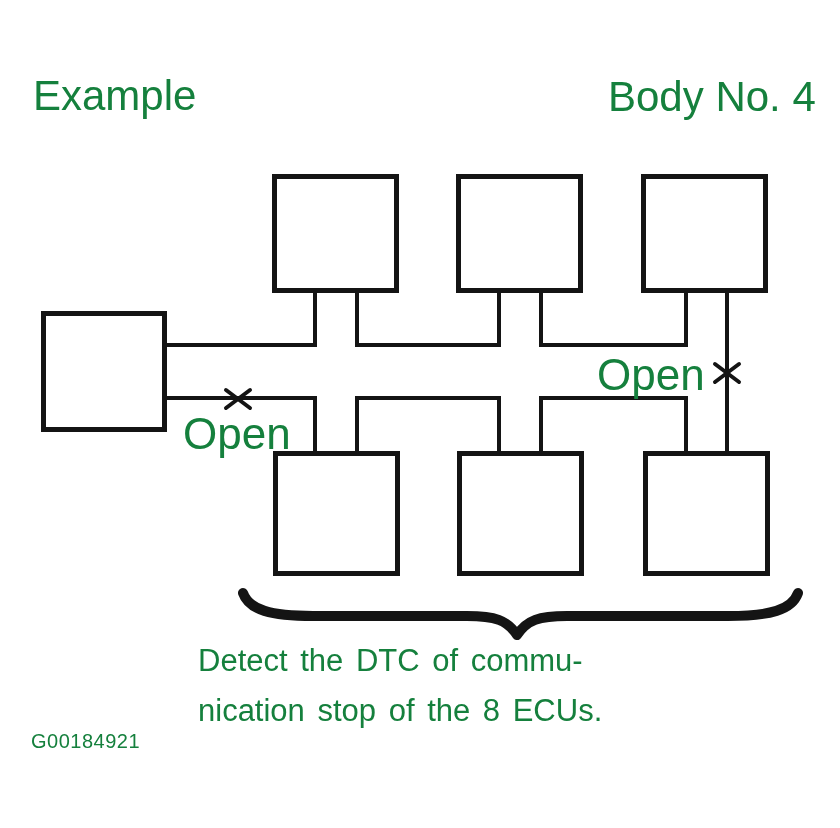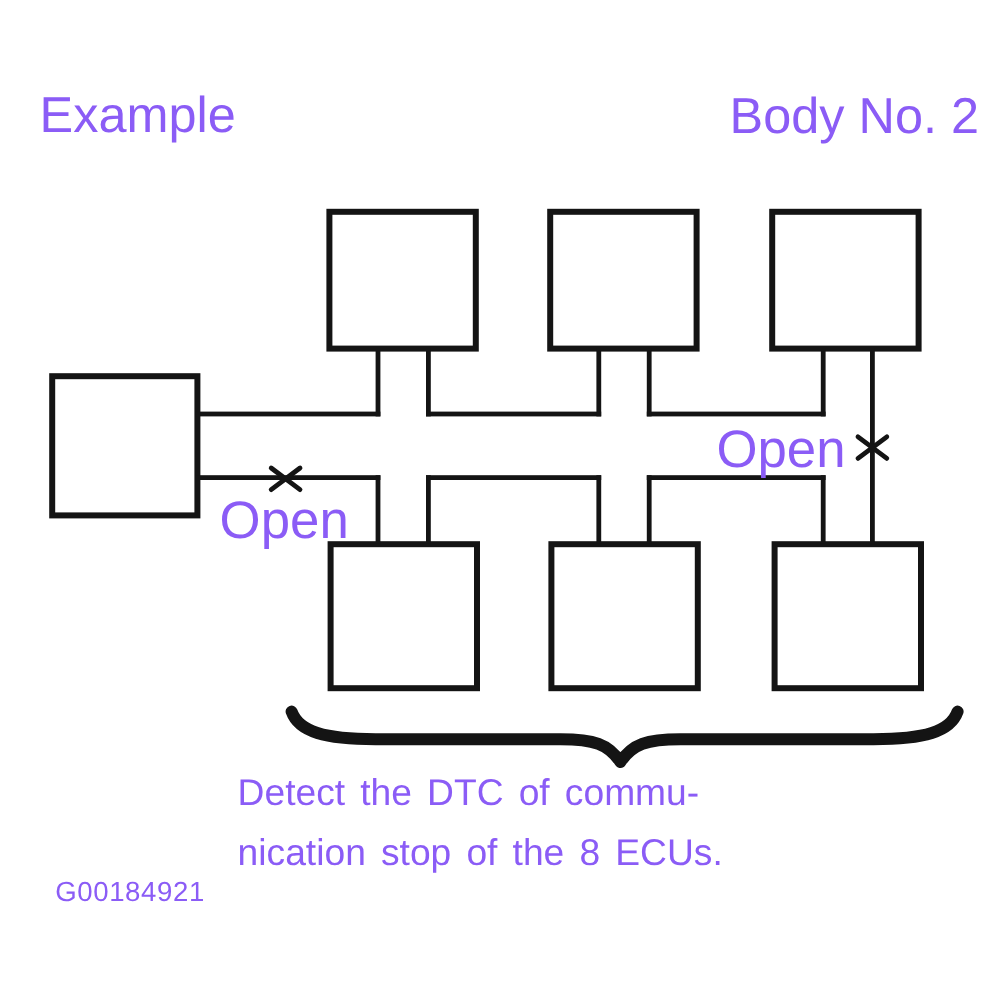--- a/index.html
+++ b/index.html
@@ -5,27 +5,27 @@
   html, body { margin: 0; padding: 0; }
   body {
     width: 840px; height: 828px;
     background: #ffffff;
     font-family: "Liberation Sans", sans-serif;
     color: #141414;
     overflow: hidden;
   }
   .page { position: relative; width: 840px; height: 828px; background: #ffffff; }
 
-  .lbl { position: absolute; white-space: nowrap; color: #8b5cf6; }
+  .lbl { position: absolute; white-space: nowrap; color: #15803d; }
   .lbl-example   { left: 33px;  top: 72px;  font-size: 42px; }
   .lbl-body-ecu  { left: 608px; top: 72px;  font-size: 42px; line-height: 50px; }
   .lbl-open-left { left: 183px; top: 409px; font-size: 44px; }
   .lbl-open-right{ left: 597px; top: 350px; font-size: 44px; }
   .caption       { left: 198px; top: 636px; font-size: 31px; line-height: 50px; word-spacing: 4px; }
-  .figure-id     { left: 46px;  top: 730px; font-size: 23px; letter-spacing: 0.5px; }
+  .figure-id     { left: 31px;  top: 730px; font-size: 20px; letter-spacing: 0.5px; }
 
   .ecu-box {
     position: absolute;
     box-sizing: border-box;
     border: 5px solid #141414;
     background: #ffffff;
   }
   .box-left { left: 41px;  top: 311px; width: 126px; height: 121px; }
   .box-t1   { left: 272px; top: 174px; width: 127px; height: 119px; }
   .box-t2   { left: 456px; top: 174px; width: 127px; height: 119px; }
@@ -68,21 +68,21 @@
   .brace { position: absolute; left: 235px; top: 585px; }
 </style>
 </head>
 <body>
 
 <div class="page">
 
   <div class="lbl lbl-example">Example</div>
 
   <div class="lbl lbl-body-ecu">
-    <div>Body No. 2</div>
+    <div>Body No. 4</div>
   </div>
 
   <div class="ecu-box box-left"></div>
   <div class="ecu-box box-t1"></div>
   <div class="ecu-box box-t2"></div>
   <div class="ecu-box box-t3"></div>
   <div class="ecu-box box-b1"></div>
   <div class="ecu-box box-b2"></div>
   <div class="ecu-box box-b3"></div>
 

